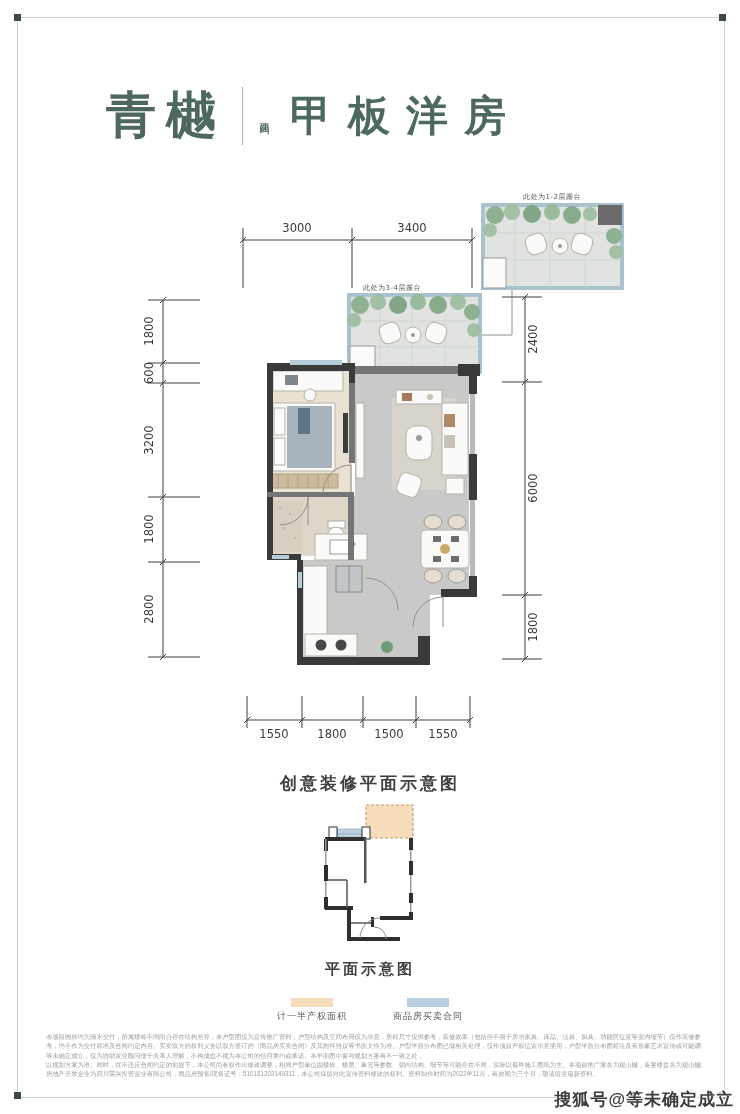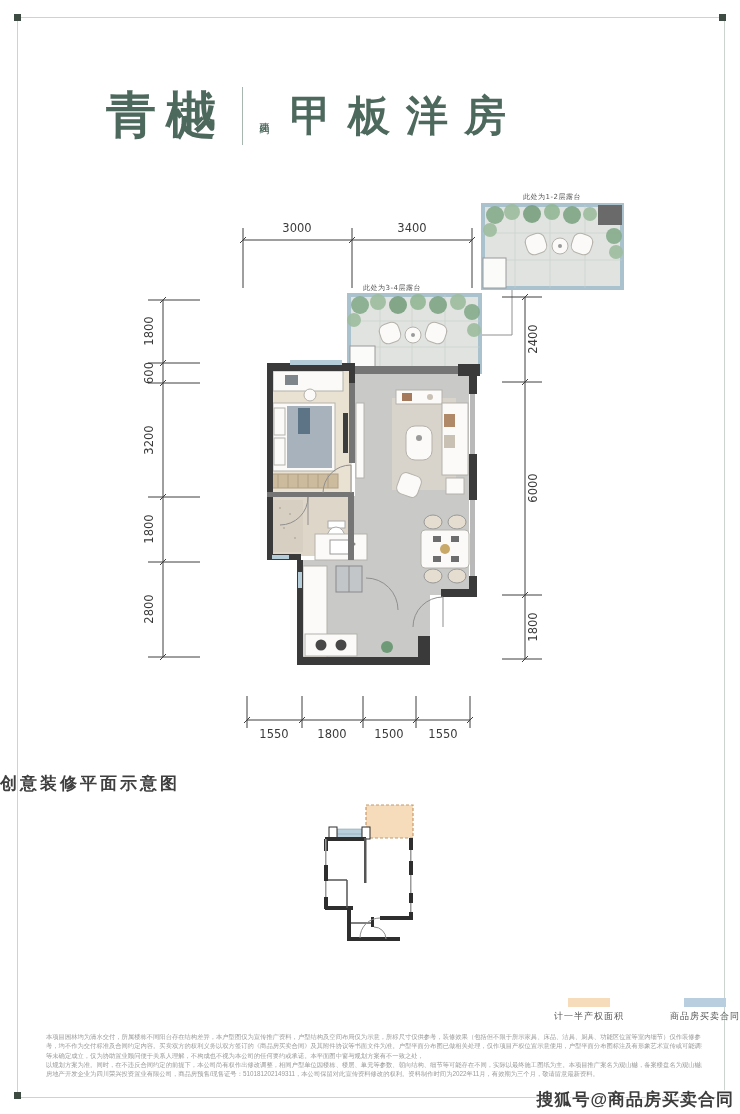--- a/index.html
+++ b/index.html
@@ -11,26 +11,26 @@
   .corner{position:absolute;width:7px;height:7px;background:#3d4b43;}
   
   .header{position:absolute;left:0;top:82px;width:628px;display:flex;align-items:center;justify-content:center;gap:16px;}
   .proj{font-family:"Liberation Serif","DejaVu Serif",serif;font-weight:bold;font-size:50px;letter-spacing:10px;}
   .divider{width:1px;height:58px;background:#a7b6ae;}
   .arealbl{writing-mode:vertical-rl;text-orientation:upright;font-size:10px;letter-spacing:1px;line-height:11px;}
   .areanum{font-size:62px;font-weight:400;letter-spacing:1px;line-height:1;}
   .areanum sup{font-size:24px;vertical-align:super;}
   .typename{font-family:"Liberation Serif","DejaVu Serif",serif;font-weight:bold;font-size:42px;letter-spacing:16px;margin-left:4px;}
   
-  .cap1{position:absolute;left:0;top:772px;width:740px;font-size:17px;font-weight:bold;
+  .cap1{position:absolute;left:0;top:772px;width:740px;text-align:center;font-size:17px;font-weight:bold;
         letter-spacing:3px;color:#3f3f3f;}
   .cap2{position:absolute;left:0;top:960px;width:740px;text-align:center;font-size:15px;font-weight:bold;
         letter-spacing:3px;color:#3f3f3f;}
   
-  .legend{position:absolute;left:0;top:998px;width:740px;display:flex;justify-content:flex-end;gap:46px;}
+  .legend{position:absolute;left:0;top:998px;width:740px;display:flex;justify-content:center;gap:46px;}
   .legitem{display:flex;flex-direction:column;align-items:center;gap:3px;}
   .leglabel{font-size:9px;color:#555;letter-spacing:1px;}
   
   .disc{position:absolute;left:46px;top:1032px;width:656px;color:#9b9b9b;font-size:6.3px;line-height:9.3px;}
   .disc div{white-space:nowrap;overflow:hidden;}
   
   .wm{position:absolute;right:6px;top:1088px;font-size:17px;font-weight:bold;color:#3c3c3c;letter-spacing:1px;
       text-shadow:-1px -1px 0 #fff,1px -1px 0 #fff,-1px 1px 0 #fff,2px 2px 1px rgba(255,255,255,.95);}
   
   svg text{font-family:"DejaVu Sans","Liberation Sans",sans-serif;}
@@ -324,20 +324,21 @@
       <rect x="95" y="121" width="33" height="4" fill="#2e2e2e"></rect>
       <rect x="79" y="43" width="2.5" height="45" fill="#555"></rect>
       <line x1="43" y1="85" x2="62" y2="85" stroke="#555" stroke-width="1.5"></line>
       <line x1="62" y1="85" x2="62" y2="113" stroke="#555" stroke-width="1.5"></line>
       <line x1="66" y1="128" x2="86" y2="128" stroke="#555" stroke-width="1.5"></line>
       <path class="arc" d="M95,123 A20,20 0 0 0 75,143"></path>
       <path class="arc" d="M89,132 A12,12 0 0 1 101,144" stroke-width=".8"></path>
     </g>
   </svg>
 
+  <div class="cap2">平面示意图</div>
 
   <div class="legend">
     <div class="legitem">
       <svg width="42" height="9">
         <rect x="0" y="0" width="42" height="9" fill="#f6dcba"></rect>
       </svg>
       <span class="leglabel">计一半产权面积</span>
     </div>
     <div class="legitem">
       <svg width="42" height="9">
@@ -348,15 +349,15 @@
   </div>
 
   <div class="disc">
     <div>本项目园林均为清水交付，所属楼栋不同阳台存在结构差异，本户型图仅为宣传推广资料，户型结构及空间布局仅为示意，所标尺寸仅供参考，装修效果（包括但不限于所示家具、床品、洁具、厨具、功能区位置等室内细节）仅作装修参</div>
     <div>考，均不作为交付标准及合同约定内容。买卖双方的权利义务以双方签订的《商品房买卖合同》及其附件协议等书面文件为准。户型平面分布图已做相关处理，仅作项目产权位置示意使用，户型平面分布图标注及有形象艺术宣传或可能调整</div>
     <div>等未确定成立，仅为协助置业顾问便于关系人理解，不构成也不视为本公司的任何要约或承诺。本平面图中窗与规划方案有不一致之处，</div>
     <div>以规划方案为准。同时，在不违反合同约定的前提下，本公司尚有权作出修改调整，相同户型单位因楼栋、楼层、单元等参数、朝向结构、细节等可能存在不同，实际以最终施工图纸为主。本项目推广案名为观山樾，备案楼盘名为观山樾府，</div>
     <div>房地产开发企业为四川荣兴投资置业有限公司，商品房预售/现售证号：510181202149311，本公司保留对此宣传资料修改的权利。资料制作时间为2022年11月，有效期为三个月，敬请留意最新资料。</div>
   </div>
 
-  <div class="wm">搜狐号@商品房买卖合同</div>
+  <div class="wm">搜狐号@等未确定成立</div>
 
 </div>
 
 </body></html>

